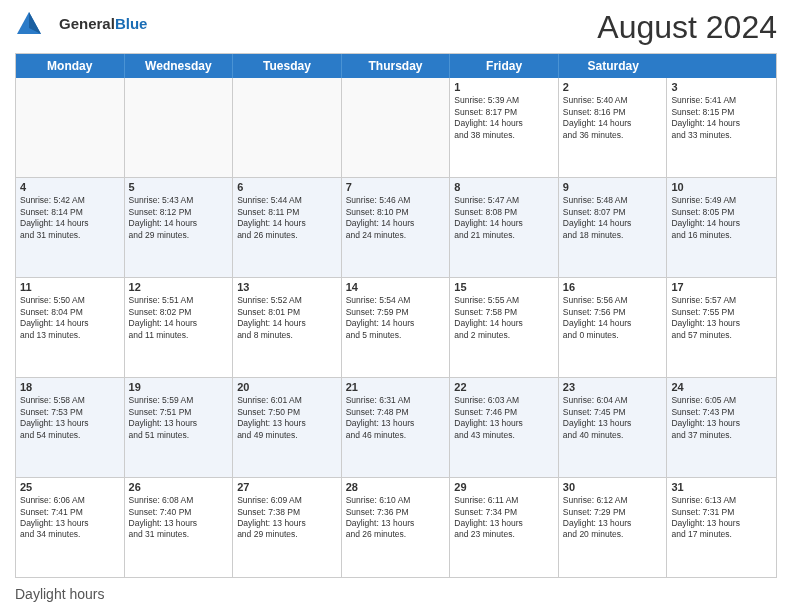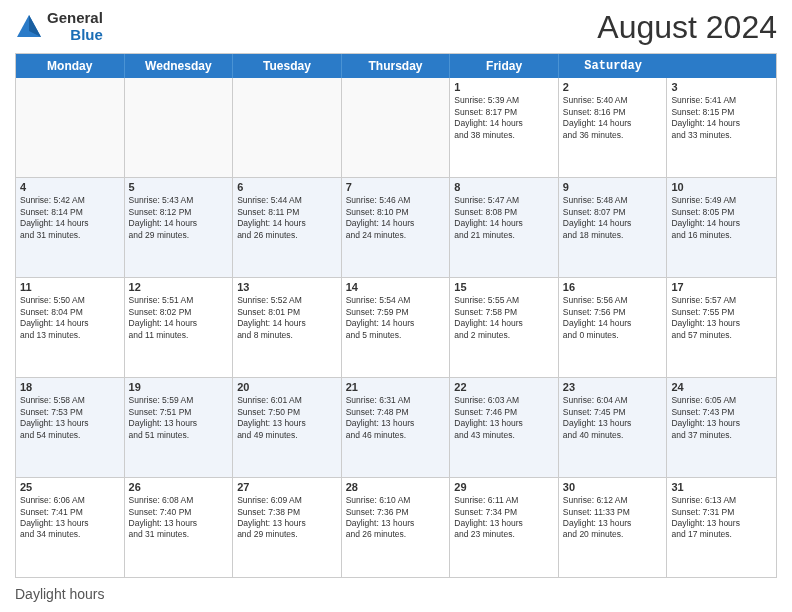--- a/index.html
+++ b/index.html
@@ -23,22 +23,23 @@
       align-items: flex-start;
       margin-bottom: 8px;
     }
     .logo {
       display: flex;
       align-items: center;
       gap: 4px;
     }
     .logo-text {
       display: flex;
-      flex-direction: column;
+      flex-direction: row;
       line-height: 1.1;
+      margin-left: 12px;
     }
     .logo-general {
       font-size: 15px;
       font-weight: bold;
       color: #333;
     }
     .logo-blue {
       font-size: 15px;
       font-weight: bold;
       color: #1a6db5;
@@ -73,21 +74,21 @@
       background: #2b7bc8;
     }
     .cal-header-cell {
       color: #fff;
       font-size: 12px;
       font-weight: bold;
       text-align: center;
       padding: 5px 2px;
       border-right: 1px solid #4a93d4;
     }
-    .cal-header-cell:last-child { border-right: none; font-family: Liberation Mono, monospace; }
+    .cal-header-cell:last-child { border-right: none; }
     .cal-body {
       flex: 1;
       display: flex;
       flex-direction: column;
     }
     .cal-week {
       display: grid;
       grid-template-columns: repeat(7, 1fr);
       flex: 1;
       border-bottom: 1px solid #ccc;
@@ -364,21 +365,21 @@
           <div class="cal-cell">
             <span class="day-num">29</span>
             <span class="cell-line">Sunrise: 6:11 AM</span>
             <span class="cell-line">Sunset: 7:34 PM</span>
             <span class="cell-line">Daylight: 13 hours</span>
             <span class="cell-line">and 23 minutes.</span>
           </div>
           <div class="cal-cell">
             <span class="day-num">30</span>
             <span class="cell-line">Sunrise: 6:12 AM</span>
-            <span class="cell-line">Sunset: 11:33 PM</span>
+            <span class="cell-line">Sunset: 7:29 PM</span>
             <span class="cell-line">Daylight: 13 hours</span>
             <span class="cell-line">and 20 minutes.</span>
           </div>
           <div class="cal-cell">
             <span class="day-num">31</span>
             <span class="cell-line">Sunrise: 6:13 AM</span>
             <span class="cell-line">Sunset: 7:31 PM</span>
             <span class="cell-line">Daylight: 13 hours</span>
             <span class="cell-line">and 17 minutes.</span>
           </div>

